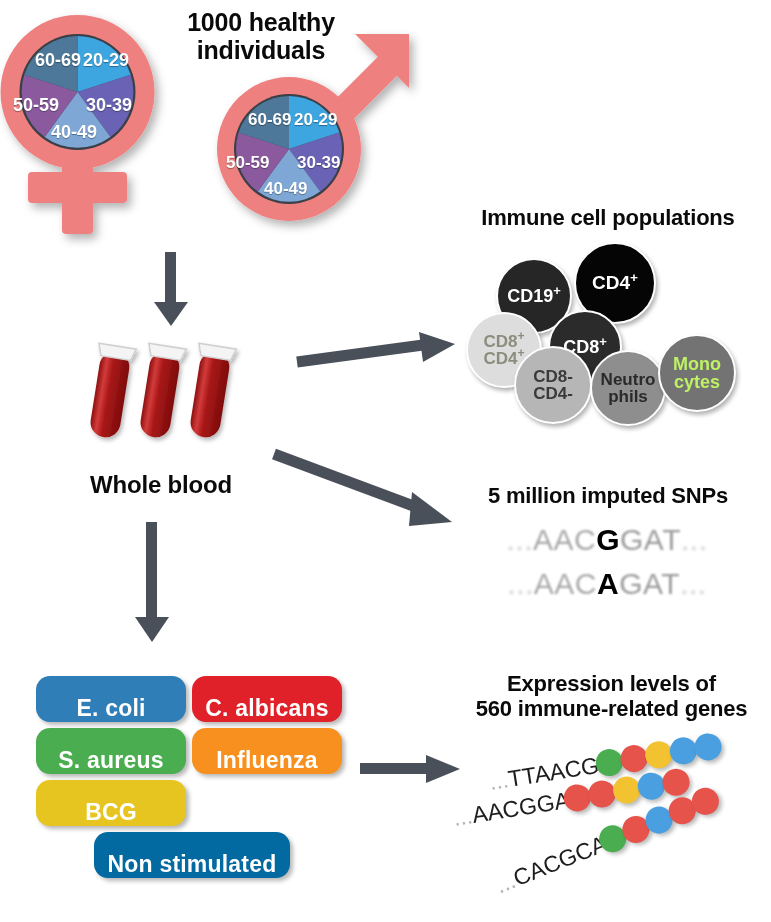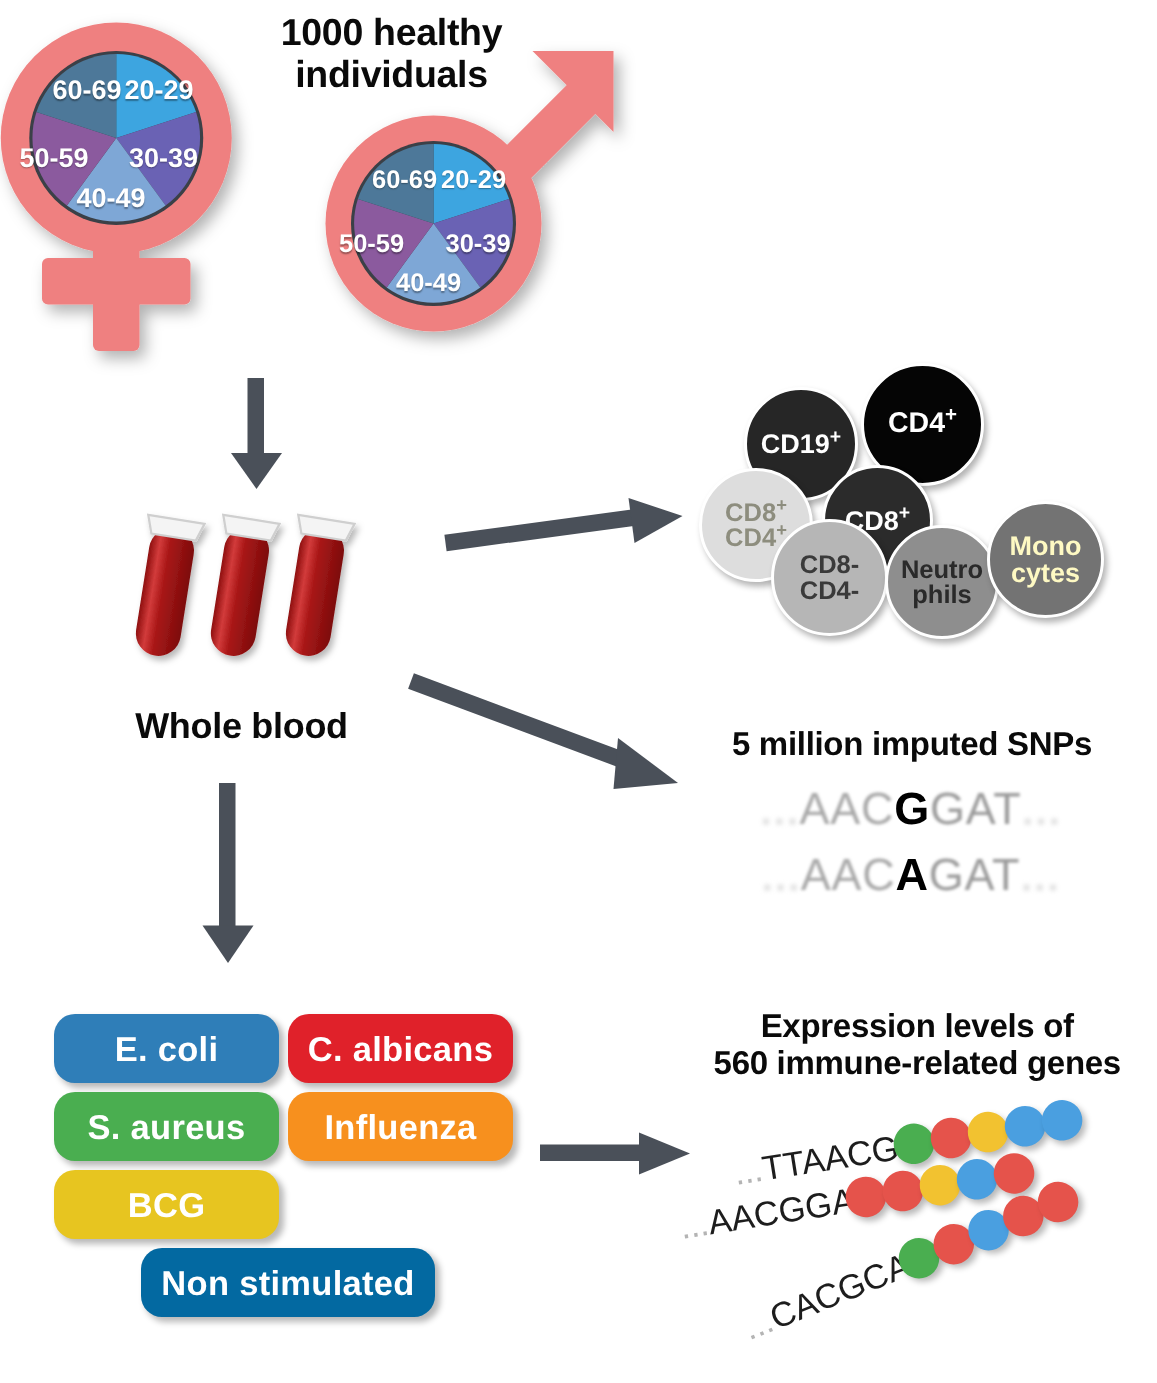--- a/index.html
+++ b/index.html
@@ -54,21 +54,21 @@
   }
   .snp-row span{display:inline-block;}
   .snp-dots{color:#c9c9c9;} .g2{color:#a8a8a8;} .g5{color:#9a9a9a;}
   .snp-hit{color:#000000;font-weight:bold;}
   .blurL{filter:blur(1.6px);} .blurM{filter:blur(.9px);}
 
   
   .stim{position:absolute;}
   .chip{
     position:absolute;border-radius:14px;
-    display:flex;align-items:center;justify-content:center;
+    display:flex;align-items:flex-end;justify-content:center;
     color:#ffffff;font-weight:bold;font-size:23px;
     box-shadow:3px 3px 4px rgba(0,0,0,.28);
     letter-spacing:.2px;white-space:nowrap;
   }
 
   
   .genes{position:absolute;left:452px;top:725px;width:319px;height:190px;}
   .strand{position:absolute;transform-origin:left center;}
   .strand .seq{
     position:absolute;left:0;top:0;white-space:nowrap;
@@ -199,28 +199,29 @@
     </svg>
   </div>
 
   <div class="arrow" style="left:132px;top:522px;">
     <svg width="40" height="122" viewBox="0 0 40 122">
       <rect x="14" y="0" width="11" height="98" fill="#4a5059"></rect>
       <path d="M3 95 L37 95 L20 120 Z" fill="#4a5059"></path>
     </svg>
   </div>
 
+  <div class="hd" style="left:458px;top:206px;width:300px;font-size:22px;">Immune cell populations</div>
   <div class="cells">
       <div class="cell" style="left: 30px; top: 22px; width: 72px; height: 72px; background: rgb(38, 38, 38); color: rgb(255, 255, 255); font-size: 18px;"><span>CD19<sup>+</sup></span></div>
       <div class="cell" style="left: 108px; top: 6px; width: 78px; height: 78px; background: rgb(5, 5, 5); color: rgb(255, 255, 255); font-size: 19px;"><span>CD4<sup>+</sup></span></div>
       <div class="cell" style="left: 0px; top: 76px; width: 72px; height: 72px; background: rgb(221, 221, 221); color: rgb(141, 141, 126); font-size: 17px;"><span>CD8<sup>+</sup><br>CD4<sup>+</sup></span></div>
       <div class="cell" style="left: 82px; top: 74px; width: 70px; height: 70px; background: rgb(43, 43, 43); color: rgb(255, 255, 255); font-size: 18px;"><span>CD8<sup>+</sup></span></div>
       <div class="cell" style="left: 48px; top: 110px; width: 74px; height: 74px; background: rgb(182, 182, 182); color: rgb(58, 58, 58); font-size: 17px;"><span>CD8-<br>CD4-</span></div>
       <div class="cell" style="left: 124px; top: 114px; width: 72px; height: 72px; background: rgb(142, 142, 142); color: rgb(42, 42, 42); font-size: 17px;"><span>Neutro<br>phils</span></div>
-      <div class="cell" style="left: 192px; top: 98px; width: 74px; height: 74px; background: rgb(115, 115, 115); color: #fef9c3; font-size: 18px;"><span>Mono<br>cytes</span></div>
+      <div class="cell" style="left: 192px; top: 98px; width: 74px; height: 74px; background: rgb(115, 115, 115); color: #bef264; font-size: 18px;"><span>Mono<br>cytes</span></div>
     </div>
 
   <div class="hd" style="left:458px;top:484px;width:300px;font-size:22px;">5 million imputed SNPs</div>
   <div class="snp-wrap">
     <div class="snp-row" style="top:0px;">
       <span class="snp-dots blurL">...</span><span class="g2 blurM">AAC</span><span class="snp-hit">G</span><span class="g5 blurM">GAT</span><span class="snp-dots blurL">...</span>
     </div>
     <div class="snp-row" style="top:44px;">
       <span class="snp-dots blurL">...</span><span class="g2 blurM">AAC</span><span class="snp-hit">A</span><span class="g5 blurM">GAT</span><span class="snp-dots blurL">...</span>
     </div>

